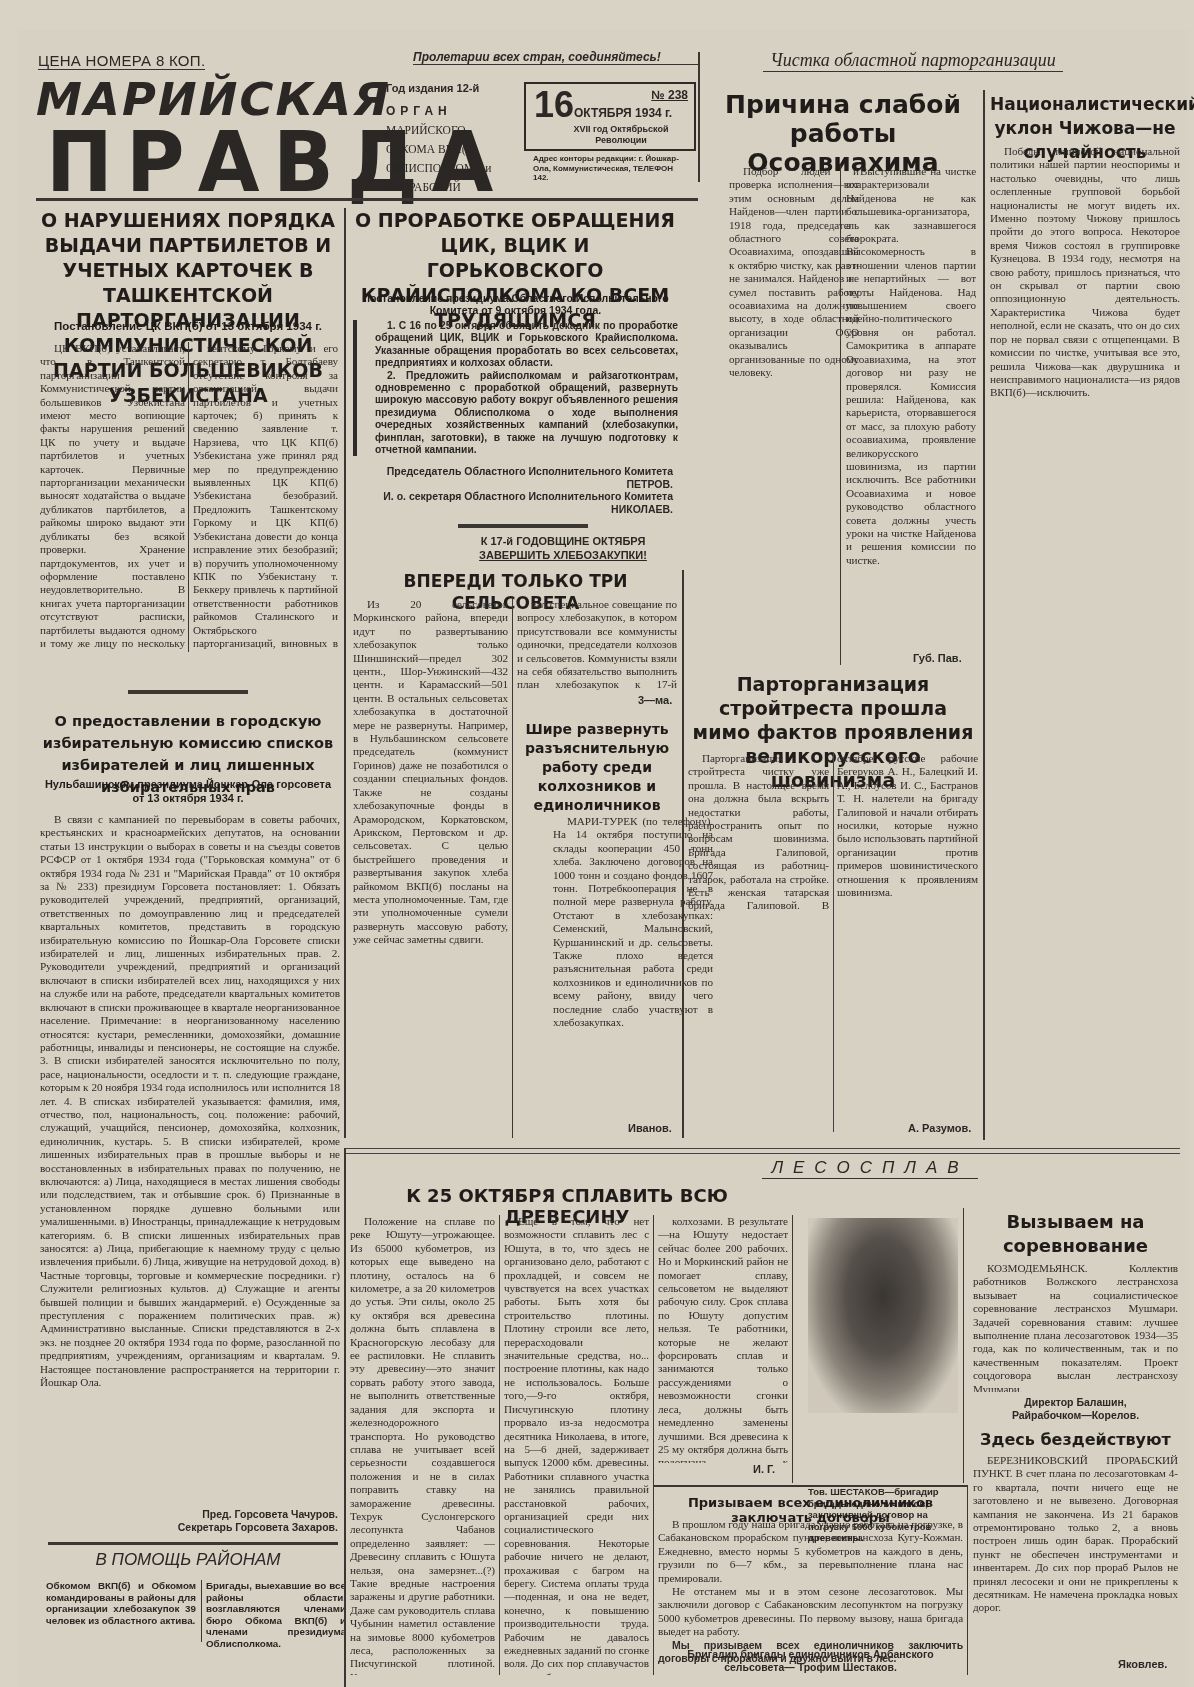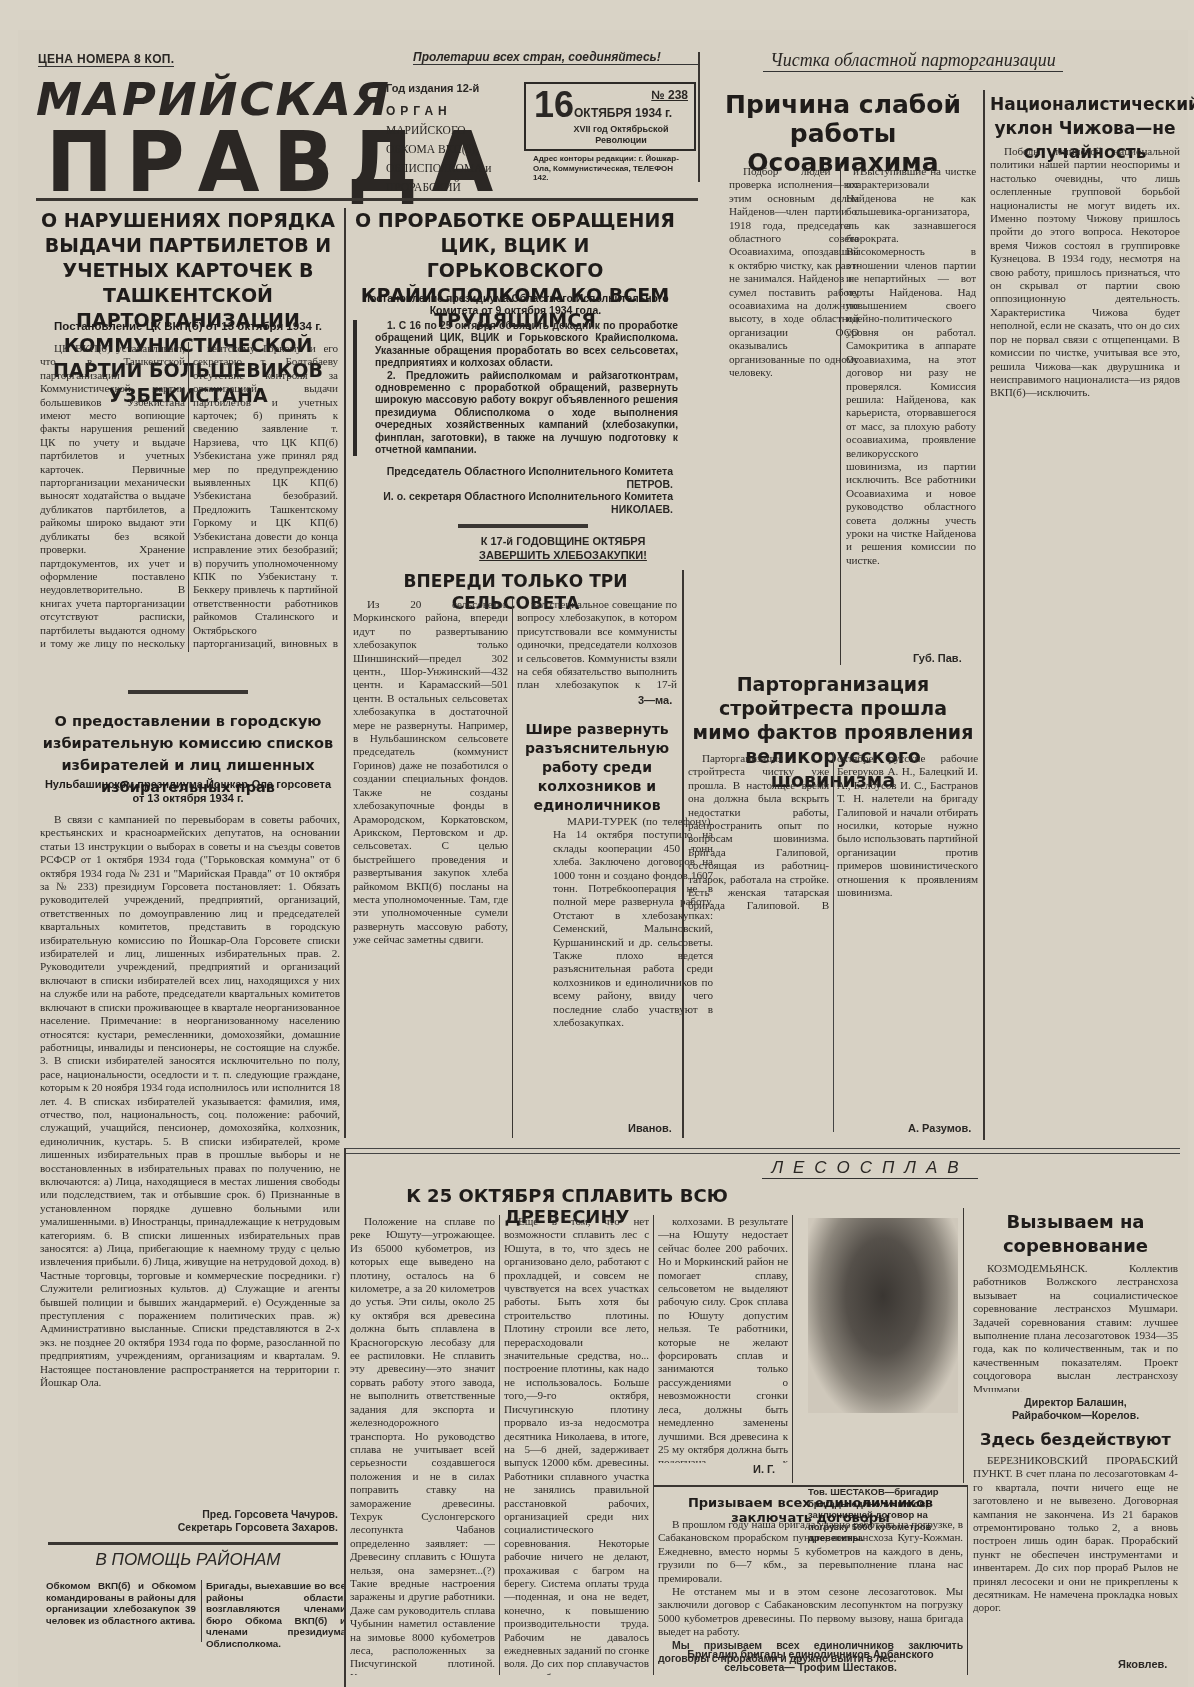--- a/index.html
+++ b/index.html
@@ -14,21 +14,21 @@
   .body p{margin:0;text-indent:14px;}
   .head{font-weight:bold;color:#1f1c1a;text-align:center;}
   .ital{font-style:italic;}
   .photo{background:radial-gradient(ellipse at 50% 40%,#3a3632 0%,#55504a 35%,#8b857b 60%,#cfc8bb 80%);}
 </style>
 </head>
 <body>
 
 <div class="page">
 
-  <div class="abs sans" style="left:20px;top:22px;font-size:12px;font-weight:bold;border-bottom:1px solid #333;letter-spacing:0.3px;">ЦЕНА НОМЕРА 8 КОП.</div>
+  <div class="abs sans" style="left:20px;top:22px;font-size:15px;font-weight:normal;border-bottom:1px solid #333;letter-spacing:0.3px;">ЦЕНА НОМЕРА 8 КОП.</div>
   <div class="abs ital sans" style="left:395px;top:20px;font-size:12px;font-weight:bold;border-bottom:1px solid #333;width:285px;">Пролетарии всех стран, соединяйтесь!</div>
 
   <div class="abs" style="left:18px;top:48px;width:340px;">
     <div class="cond" style="font-size:44px;line-height:44px;font-style:italic;letter-spacing:2px;color:#2b2724;transform:scaleX(1.05);">МАРИЙСКАЯ</div>
     <div class="cond" style="font-size:84px;line-height:80px;letter-spacing:14px;color:#2b2724;transform:scaleX(0.95);margin-left:10px;">ПРАВДА</div>
   </div>
 
   <div class="abs sans" style="left:368px;top:52px;width:125px;text-align:left;">
     <div style="font-size:11px;font-weight:bold;">Год издания 12-й</div>
     <div style="font-size:12px;font-weight:bold;letter-spacing:5px;margin-top:10px;">ОРГАН</div>

